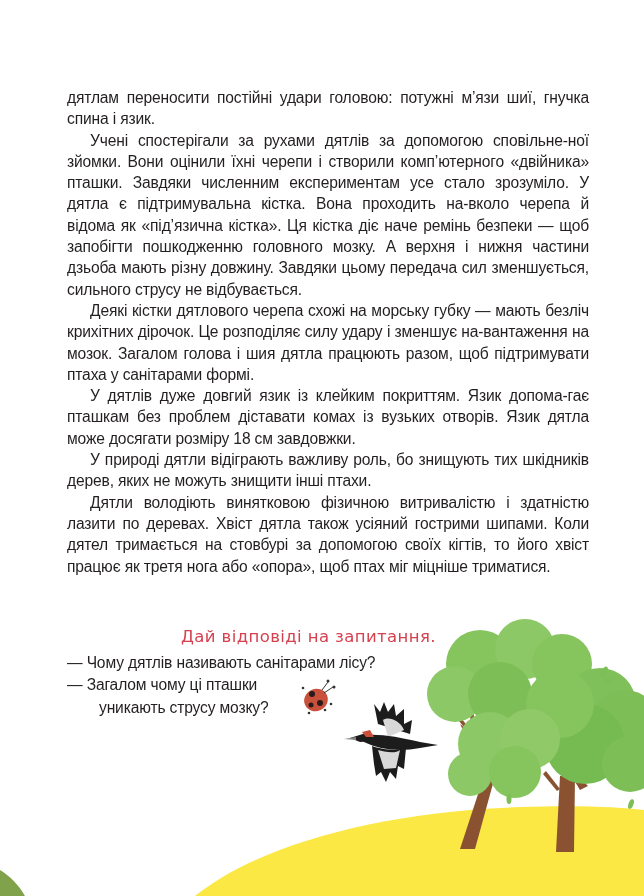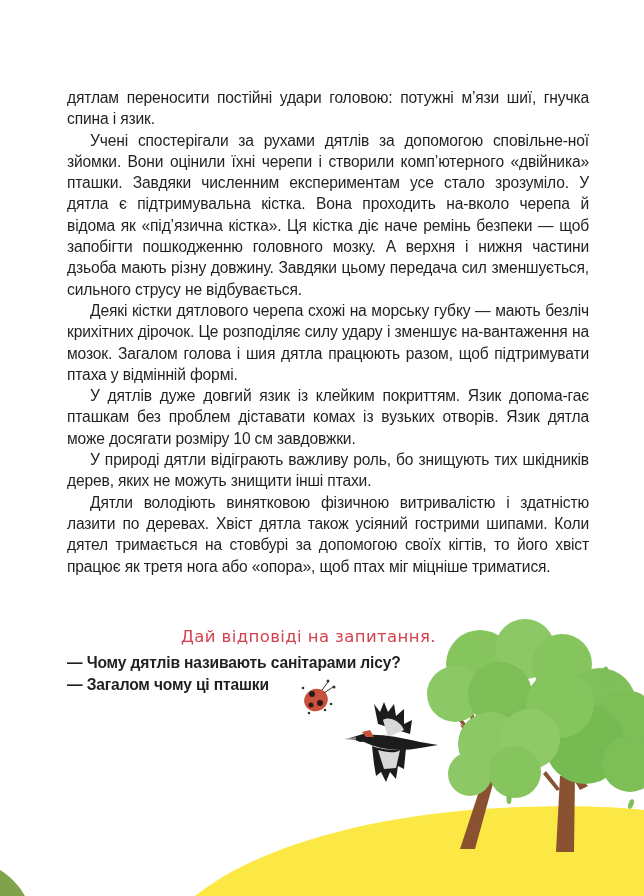--- a/index.html
+++ b/index.html
@@ -52,21 +52,20 @@
     .questions {
       position: absolute;
       left: 67px;
       top: 648px;
       margin: 0;
       padding: 0;
       list-style: none;
       font-size: 15.6px;
       line-height: 22.3px;
       letter-spacing: -0.15px;
-      font-weight: bold;
     }
     .questions li { white-space: nowrap; }
     .questions .cont { padding-left: 32px; }
     .art {
       position: absolute;
       left: 0; top: 0;
       width: 644px; height: 896px;
       pointer-events: none;
     }
   </style>
@@ -147,24 +146,25 @@
       <path d="M344 735 L 356 733 L 356 736 Z" fill="#888"></path>
 
       <path d="M372 742 C 380 745, 398 748, 406 744 L 404 765 L 398 762 L 396 775 L 390 768 L 386 778 L 381 768 L 376 772 L 374 760 Z" fill="#1c1c1c"></path>
       <path d="M378 746 C 384 748, 396 750, 400 746 L 396 764 L 384 765 Z" fill="#d8d8d8"></path>
     </g>
   </svg>
 
   <div class="text-block">
     <p class="para first">дятлам переносити постійні удари головою: потужні м’язи шиї, гнучка спина і язик.</p>
     <p class="para">Учені спостерігали за рухами дятлів за допомогою сповільне-ної зйомки. Вони оцінили їхні черепи і створили комп’ютерного «двійника» пташки. Завдяки численним експериментам усе стало зрозуміло. У дятла є підтримувальна кістка. Вона проходить на-вколо черепа й відома як «під’язична кістка». Ця кістка діє наче ремінь безпеки — щоб запобігти пошкодженню головного мозку. А верхня і нижня частини дзьоба мають різну довжину. Завдяки цьому передача сил зменшується, сильного струсу не відбувається.</p>
-    <p class="para">Деякі кістки дятлового черепа схожі на морську губку — мають безліч крихітних дірочок. Це розподіляє силу удару і зменшує на-вантаження на мозок. Загалом голова і шия дятла працюють разом, щоб підтримувати птаха у відмінній формі.</p>
-    <p class="para">У дятлів дуже довгий язик із клейким покриттям. Язик допома-гає пташкам без проблем діставати комах із вузьких отворів. Язик дятла може досягати розміру 10 см завдовжки.</p>
+    <p class="para">Деякі кістки дятлового черепа схожі на морську губку — мають безліч крихітних дірочок. Це розподіляє силу удару і зменшує на-вантаження на мозок. Загалом голова і шия дятла працюють разом, щоб підтримувати птаха у санітарами формі.</p>
+    <p class="para">У дятлів дуже довгий язик із клейким покриттям. Язик допома-гає пташкам без проблем діставати комах із вузьких отворів. Язик дятла може досягати розміру 18 см завдовжки.</p>
     <p class="para">У природі дятли відіграють важливу роль, бо знищують тих шкідників дерев, яких не можуть знищити інші птахи.</p>
     <p class="para">Дятли володіють винятковою фізичною витривалістю і здатністю лазити по деревах. Хвіст дятла також усіяний гострими шипами. Коли дятел тримається на стовбурі за допомогою своїх кігтів, то його хвіст працює як третя нога або «опора», щоб птах міг міцніше триматися.</p>
   </div>
 
   <h2 class="questions-heading">Дай відповіді на запитання.</h2>
   <ul class="questions">
     <li>— Чому дятлів називають санітарами лісу?</li>
     <li>— Загалом чому ці пташки</li>
+    <li class="cont">уникають струсу мозку?</li>
   </ul>
 </div>
 
 </body></html>

